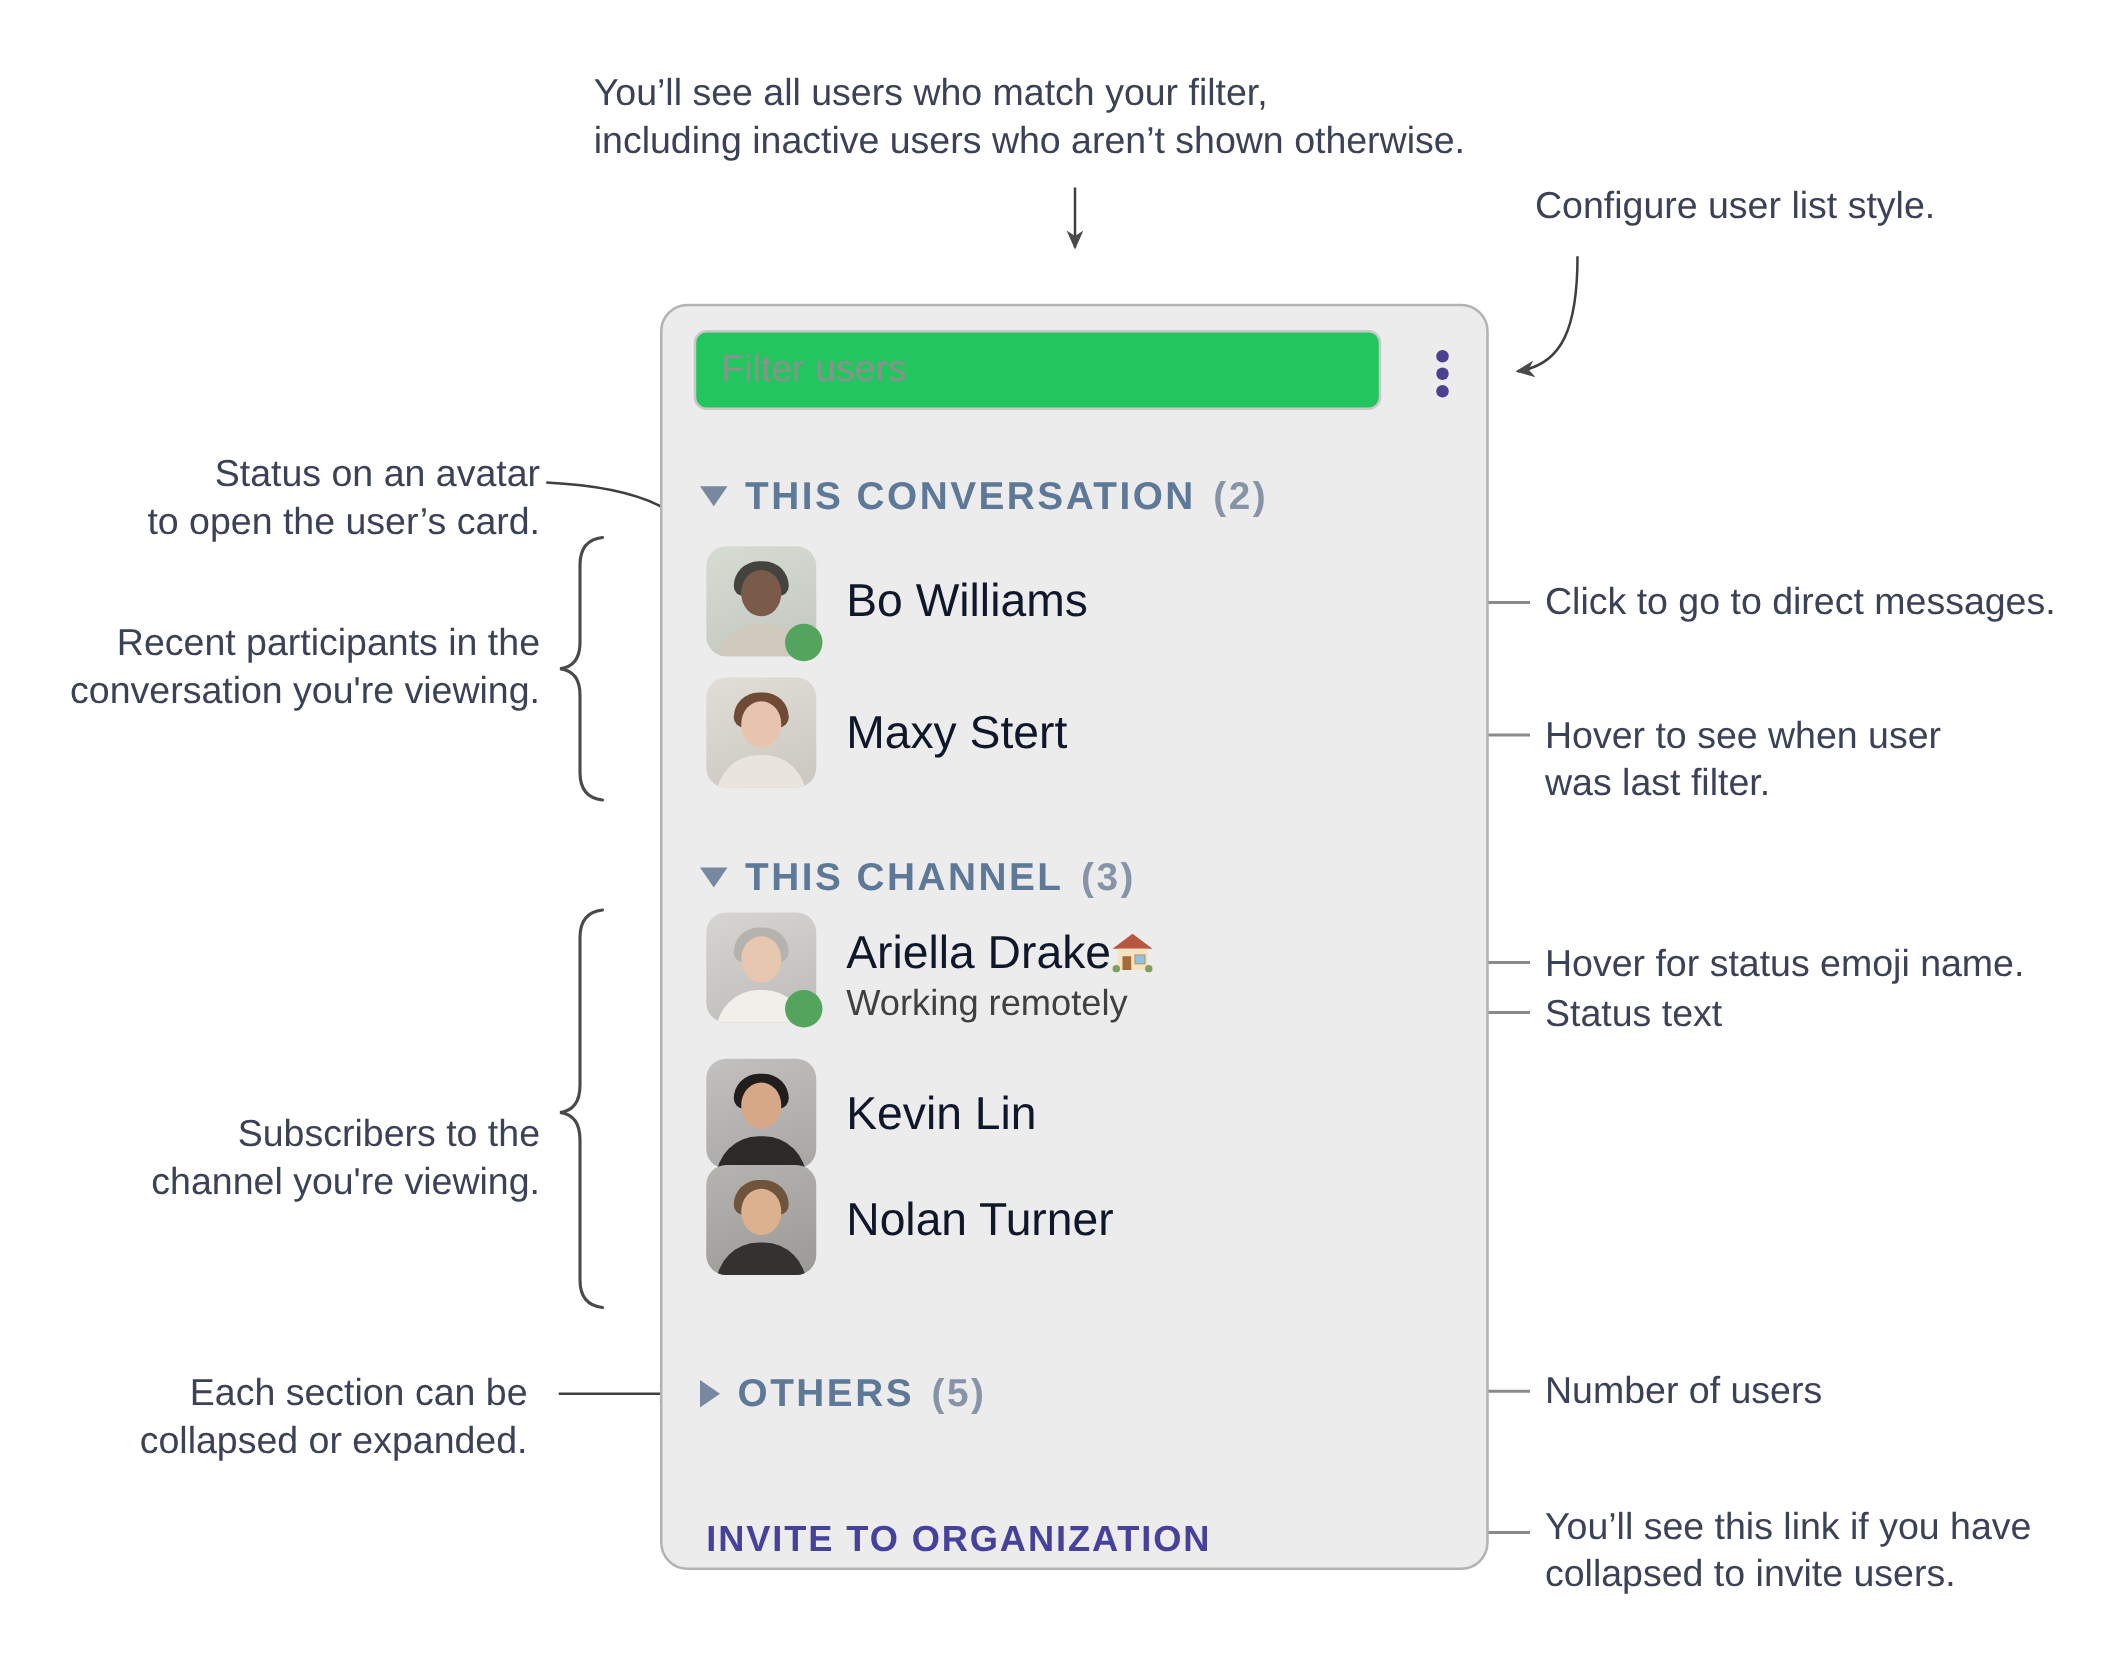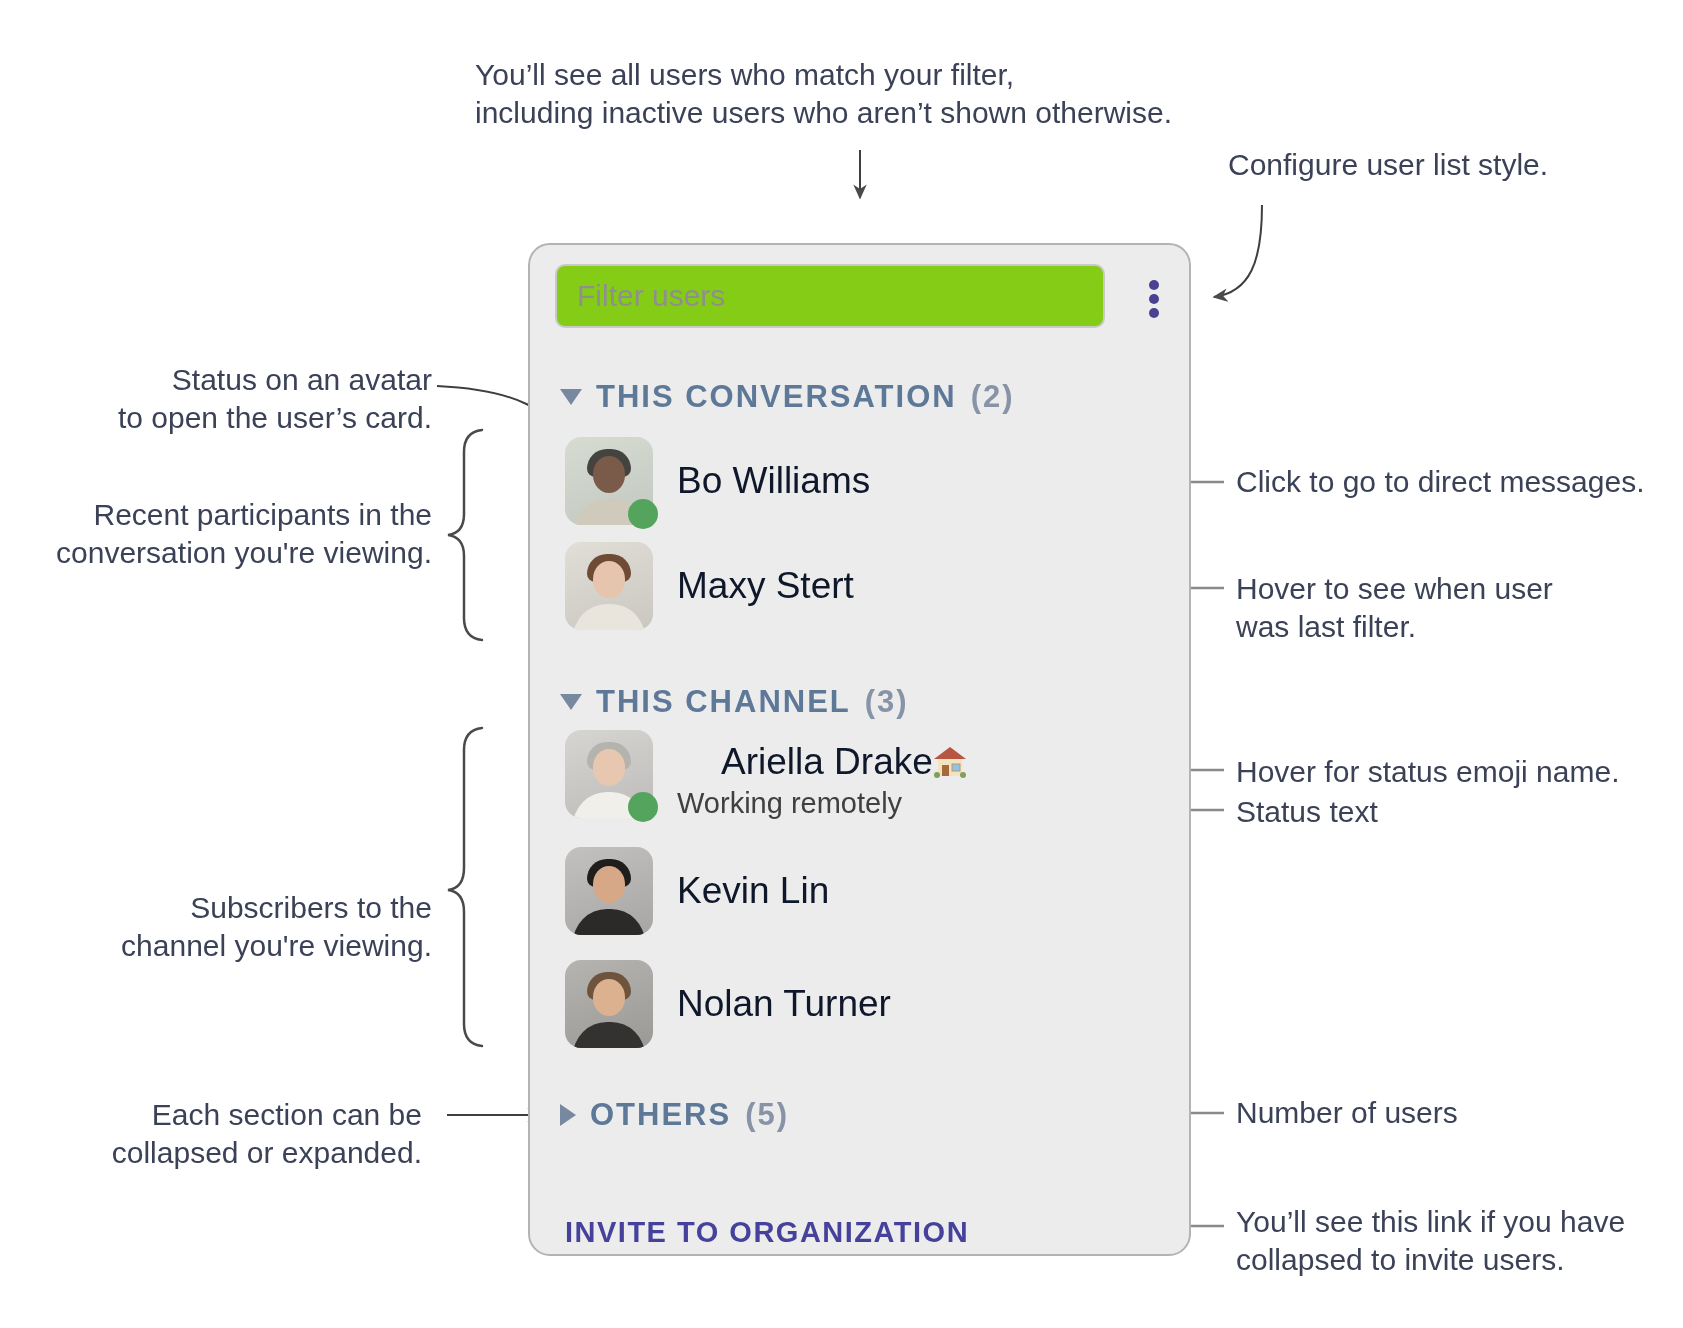--- a/index.html
+++ b/index.html
@@ -10,21 +10,21 @@
   .note{position:absolute;font-size:30px;line-height:38px;color:#3b4257;white-space:nowrap;}
   .note.right-align{text-align:right;}
 
   
   .overlay{position:absolute;left:0;top:0;width:1683px;height:1328px;pointer-events:none;}
 
   
   .panel{position:absolute;left:528px;top:243px;width:663px;height:1013px;background:#ececed;
          border:2px solid #b3b3b3;border-radius:22px;box-sizing:border-box;}
   .filter-input{position:absolute;left:25px;top:19px;width:550px;height:64px;box-sizing:border-box;
-         border:2px solid #c9c9c9;border-radius:10px;background:#84cc16;font-size:30px;
+         border:2px solid #c9c9c9;border-radius:10px;background:#22c55e;font-size:30px;
          font-family:"Liberation Sans","DejaVu Sans",sans-serif;color:#444;padding:0 20px;outline:none;}
   .filter-input::placeholder{color:#8f8f8f;}
   .kebab{position:absolute;left:610px;top:32px;width:28px;height:44px;display:flex;flex-direction:column;
          align-items:center;justify-content:center;gap:4px;cursor:pointer;}
   .kebab i{width:10px;height:10px;border-radius:50%;background:#4a4290;display:block;}
 
   .sec-hdr{position:absolute;left:30px;display:flex;align-items:center;gap:14px;height:40px;
            font-weight:700;font-size:31px;letter-spacing:2px;color:#5e7898;cursor:pointer;}
   .sec-hdr .count{color:#8793a6;}
   .tri-down{width:0;height:0;border-left:11px solid transparent;border-right:11px solid transparent;
@@ -38,21 +38,21 @@
           background:linear-gradient(160deg,var(--bg1),var(--bg2));}
   .avatar .hair{position:absolute;top:12px;left:50%;transform:translateX(-50%);width:44px;height:28px;
           border-radius:22px 22px 9px 9px;background:var(--hair);}
   .avatar .face{position:absolute;top:19px;left:50%;transform:translateX(-50%);width:32px;height:37px;
           border-radius:16px / 18px;background:var(--skin);}
   .avatar .torso{position:absolute;bottom:-8px;left:50%;transform:translateX(-50%);width:72px;height:34px;
           border-radius:36px 36px 0 0;background:var(--shirt);}
   .online-dot{position:absolute;right:-5px;bottom:-4px;width:30px;height:30px;border-radius:50%;
           background:#55a45e;}
   .user-name{font-size:37px;color:#0f172a;white-space:nowrap;}
-  .name-line{display:flex;align-items:center;margin-left:44px;}
+  .name-line{display:flex;align-items:center;}
   .status-text{font-size:29px;color:#404040;margin-top:4px;white-space:nowrap;}
   .invite{position:absolute;left:35px;top:967px;height:40px;display:flex;align-items:center;
           font-size:29px;font-weight:700;letter-spacing:1.5px;color:#46429b;cursor:pointer;white-space:nowrap;}
 </style>
 </head>
 <body>
 
 <div class="canvas">
 
   <svg class="overlay" viewBox="0 0 1683 1328" xmlns="http://www.w3.org/2000/svg">
@@ -194,21 +194,21 @@
       <div class="avatar-wrap" style="--bg1:#c2c1bf;--bg2:#a7a6a4;--skin:#d7a887;--hair:#1f1e1c;--shirt:#2b2a28;">
         <div class="avatar">
             <div class="hair"></div>
             <div class="face"></div>
             <div class="torso"></div>
           </div>
       </div>
       <span class="user-name">Kevin Lin</span>
     </div>
 
-    <div class="row" style="top:715px;">
+    <div class="row" style="top:687px;">
       <div class="avatar-wrap" style="--bg1:#b6b4b1;--bg2:#9b9996;--skin:#dcb190;--hair:#6e543c;--shirt:#333230;">
         <div class="avatar">
             <div class="hair"></div>
             <div class="face"></div>
             <div class="torso"></div>
           </div>
       </div>
       <span class="user-name">Nolan Turner</span>
     </div>
 

